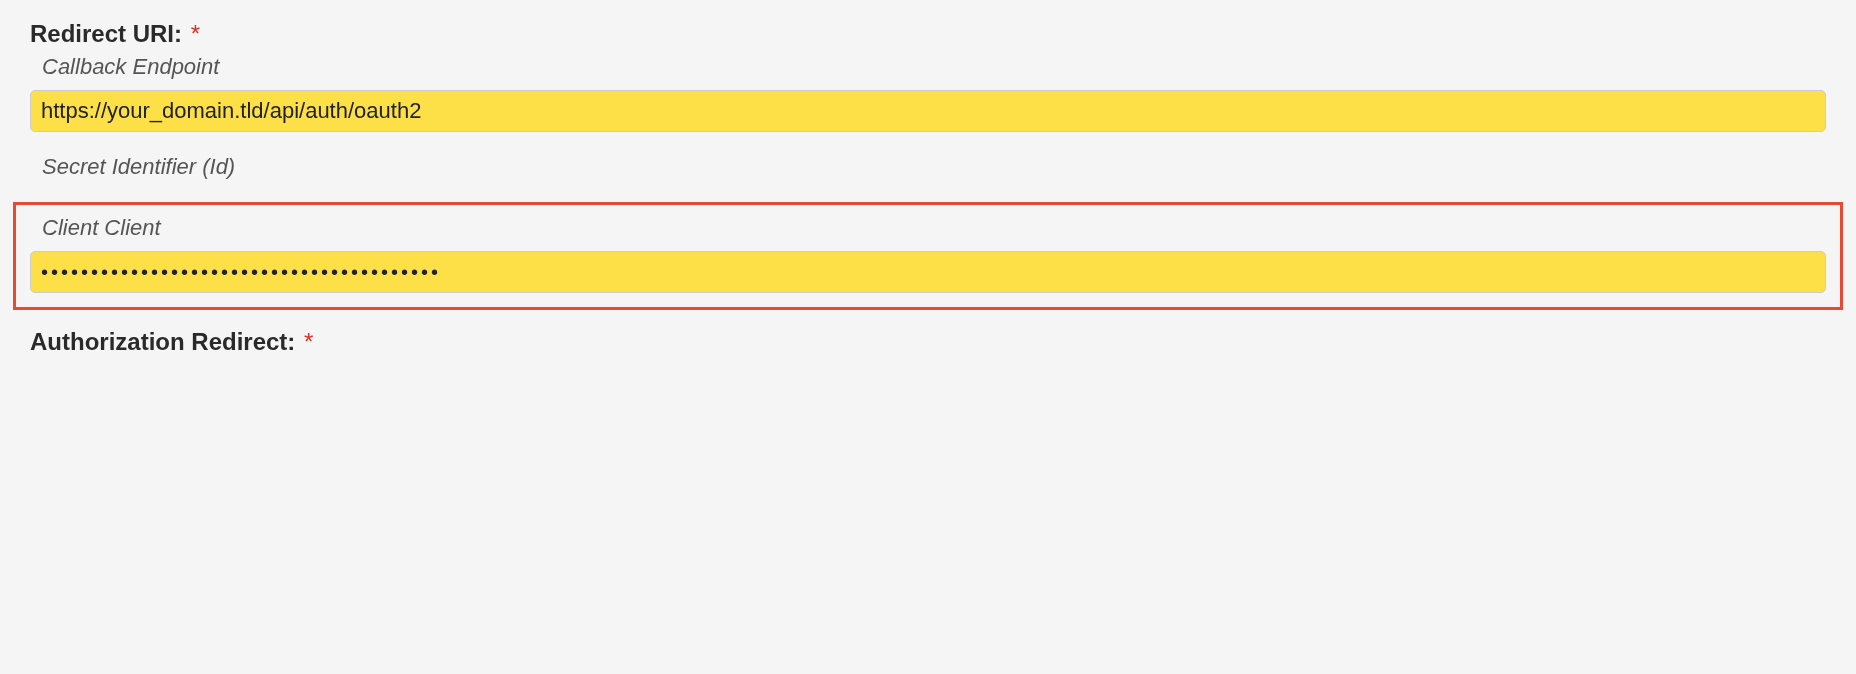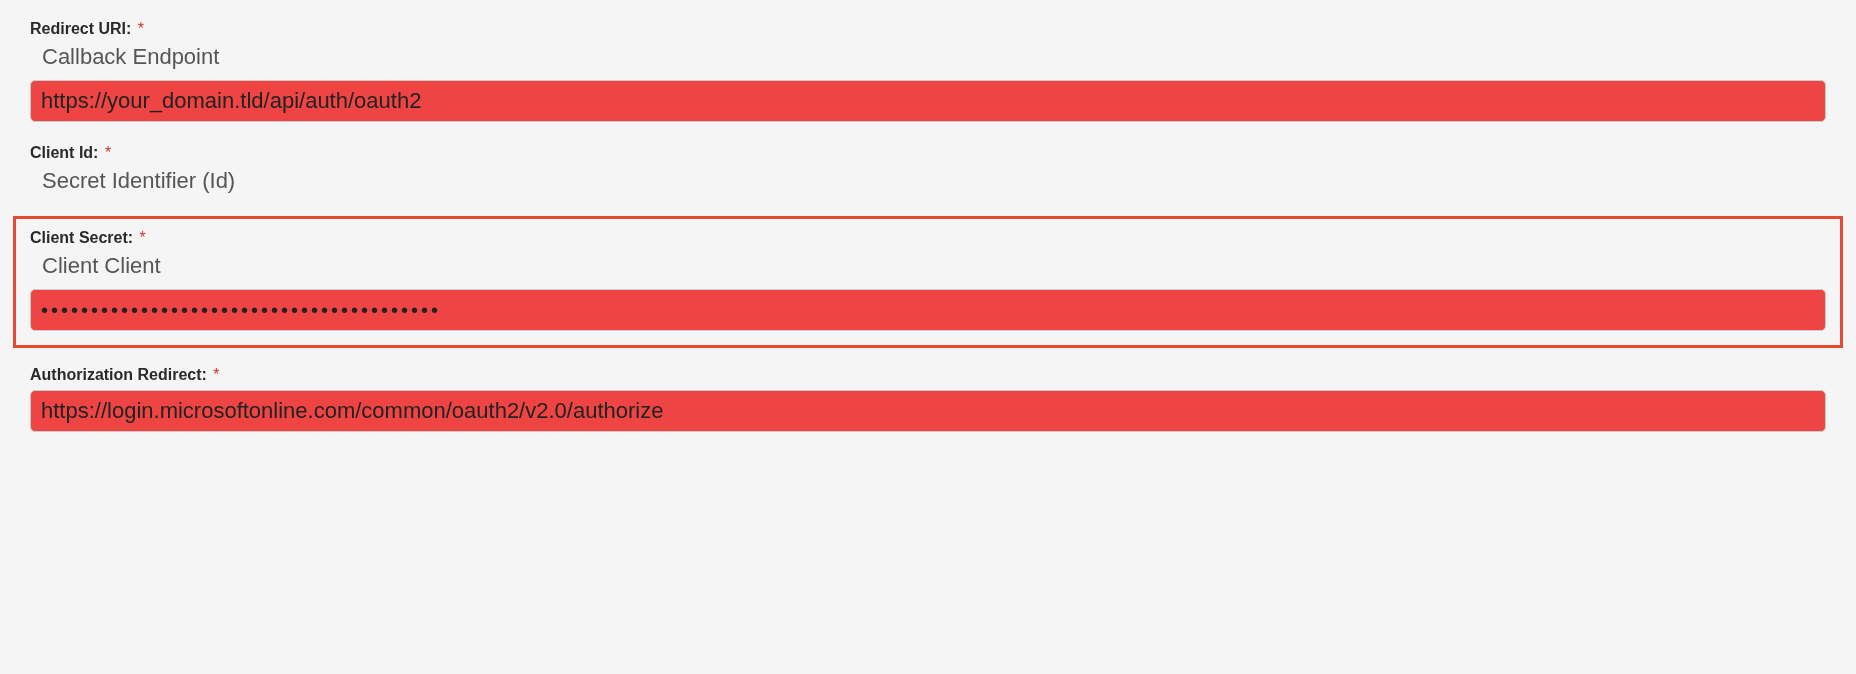--- a/index.html
+++ b/index.html
@@ -15,40 +15,41 @@
     }
     .form-group.highlighted {
       border: 3px solid #e64a33;
       padding: 10px 14px 14px 14px;
       margin-left: -17px;
       margin-right: -17px;
       margin-bottom: 18px;
     }
     .label-row {
       font-weight: 700;
-      font-size: 16px;
+      font-size: 24px;
       margin-bottom: 6px;
     }
     .required {
       color: #d93025;
       margin-left: 2px;
       font-weight: 400;
     }
     .description {
+      font-style: italic;
       color: #555;
       font-size: 22px;
       margin-bottom: 10px;
       padding-left: 12px;
     }
     .input {
       width: 100%;
       height: 42px;
       border: 1px solid #ccc;
       border-radius: 5px;
-      background: #ef4444;
+      background: #fde047;
       font-size: 22px;
       padding: 4px 10px;
       color: #222;
       outline: none;
       font-family: inherit;
     }
     .input::placeholder { color: #888; }
     .input.password {
       letter-spacing: 3px;
       font-size: 20px;
@@ -60,35 +61,26 @@
 <div class="form-group">
   <div class="label-row">
     <span>Redirect URI:</span>
     <span class="required">*</span>
   </div>
   <div class="description">Callback Endpoint</div>
   <input type="text" class="input" value="https://your_domain.tld/api/auth/oauth2" style="">
 </div>
 
 <div class="form-group">
-  <div class="label-row">
-    <span>Client Id:</span>
-    <span class="required">*</span>
-  </div>
   <div class="description">Secret Identifier (Id)</div>
 </div>
 
 <div class="form-group highlighted">
-  <div class="label-row">
-    <span>Client Secret:</span>
-    <span class="required">*</span>
-  </div>
   <div class="description">Client Client</div>
   <input type="password" class="input password" value="••••••••••••••••••••••••••••••••••••••••" style="">
 </div>
 
 <div class="form-group">
   <div class="label-row">
     <span>Authorization Redirect:</span>
     <span class="required">*</span>
   </div>
-  <input type="text" class="input" value="https://login.microsoftonline.com/common/oauth2/v2.0/authorize" style="">
 </div>
 
 </body></html>

